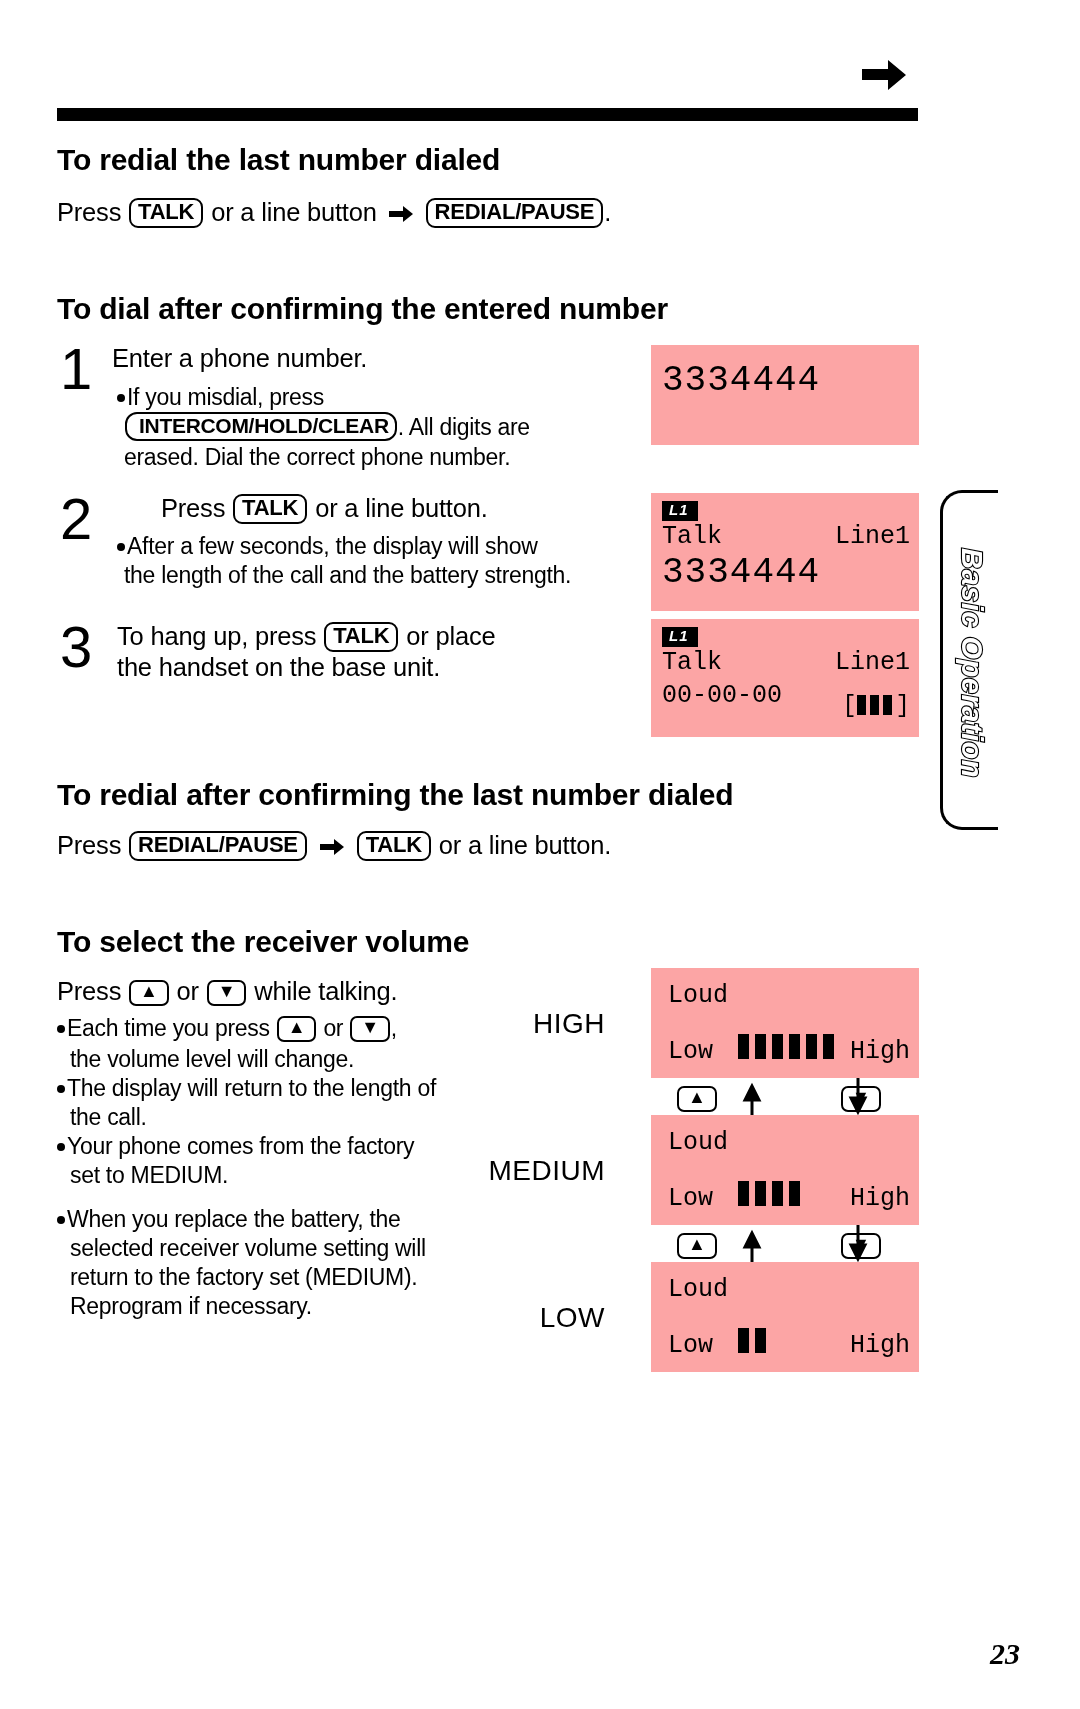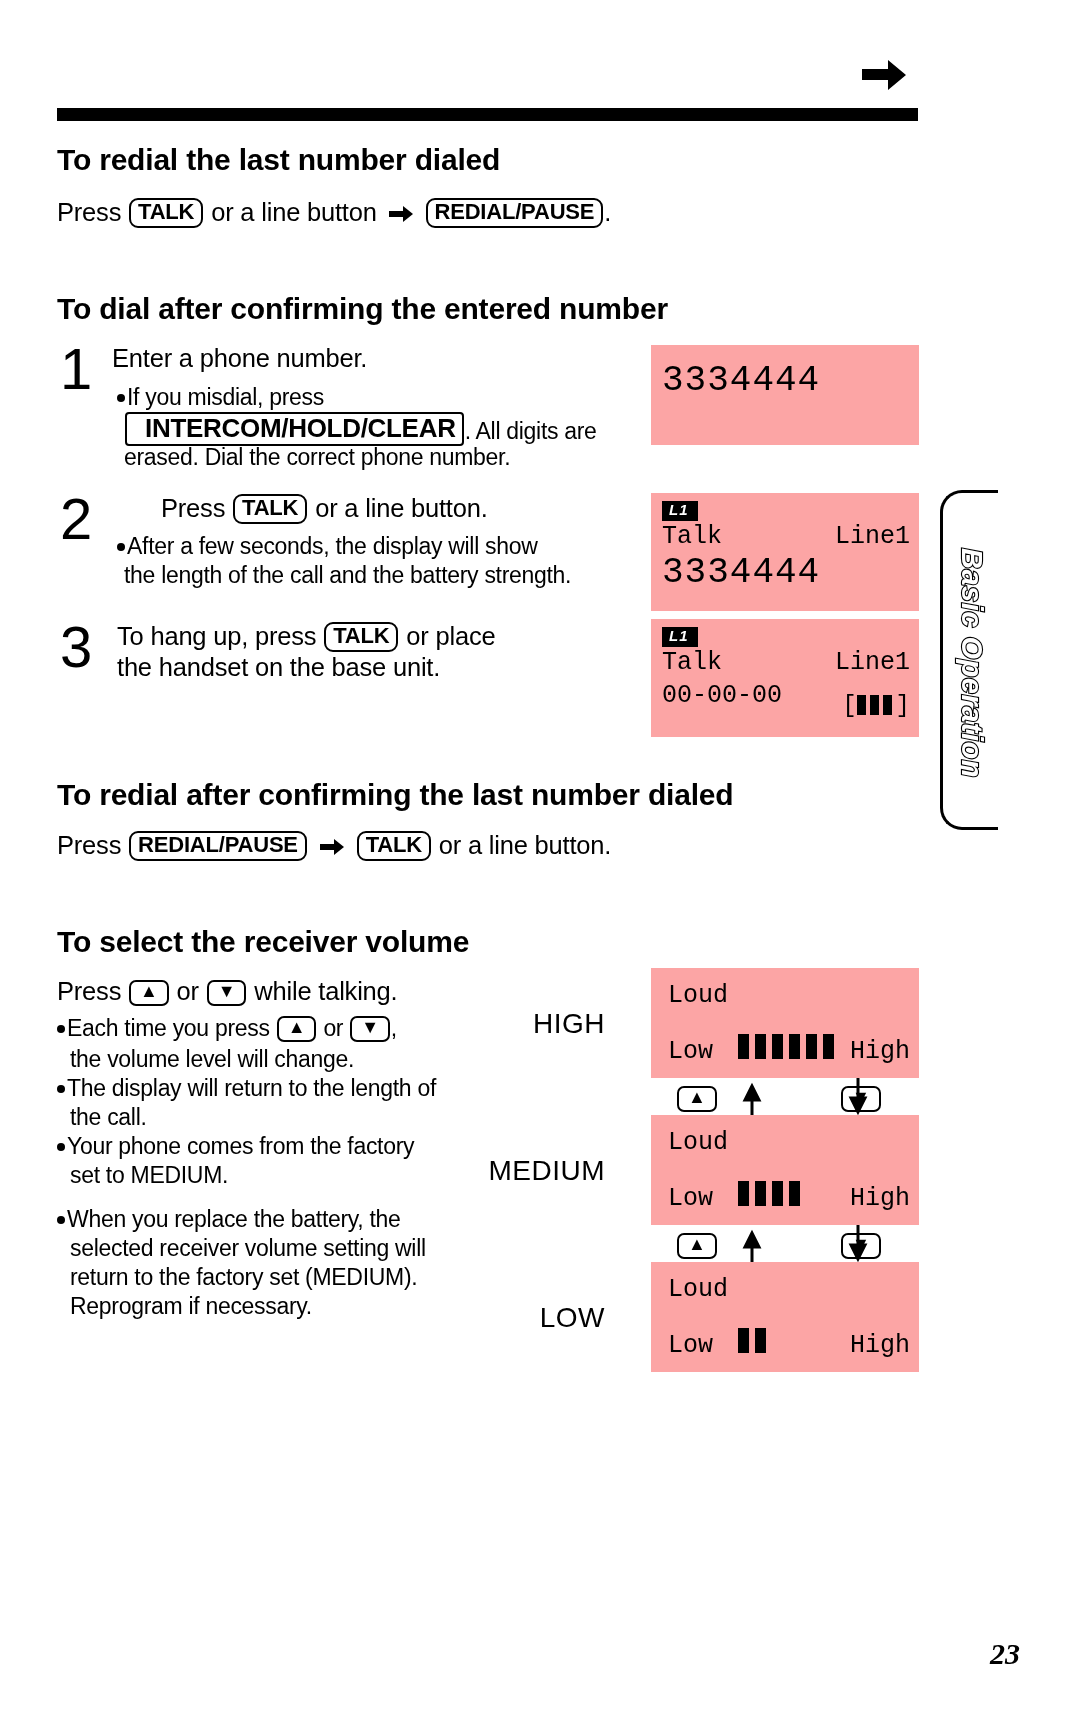--- a/index.html
+++ b/index.html
@@ -63,23 +63,23 @@
     border-radius: 9px;
     padding: 0px 7px 1px 7px;
     font-weight: bold;
     font-size: 22px;
     line-height: 1.12;
     vertical-align: 2px;
     margin: 0 1px;
     white-space: nowrap;
   }
   .keycap.sm {
-    font-size: 26px;
-    padding: 0px 6px 1px 18px;
-    border-radius: 4px;
+    font-size: 21px;
+    padding: 0px 6px 1px 12px;
+    border-radius: 12px;
   }
   .keycap.arrow {
     padding: 0px 9px 0px 9px;
     font-size: 16px;
     line-height: 1.35;
     border-radius: 7px;
   }
   .arrowglyph {
     display: inline-block;
     font-size: 18px;

